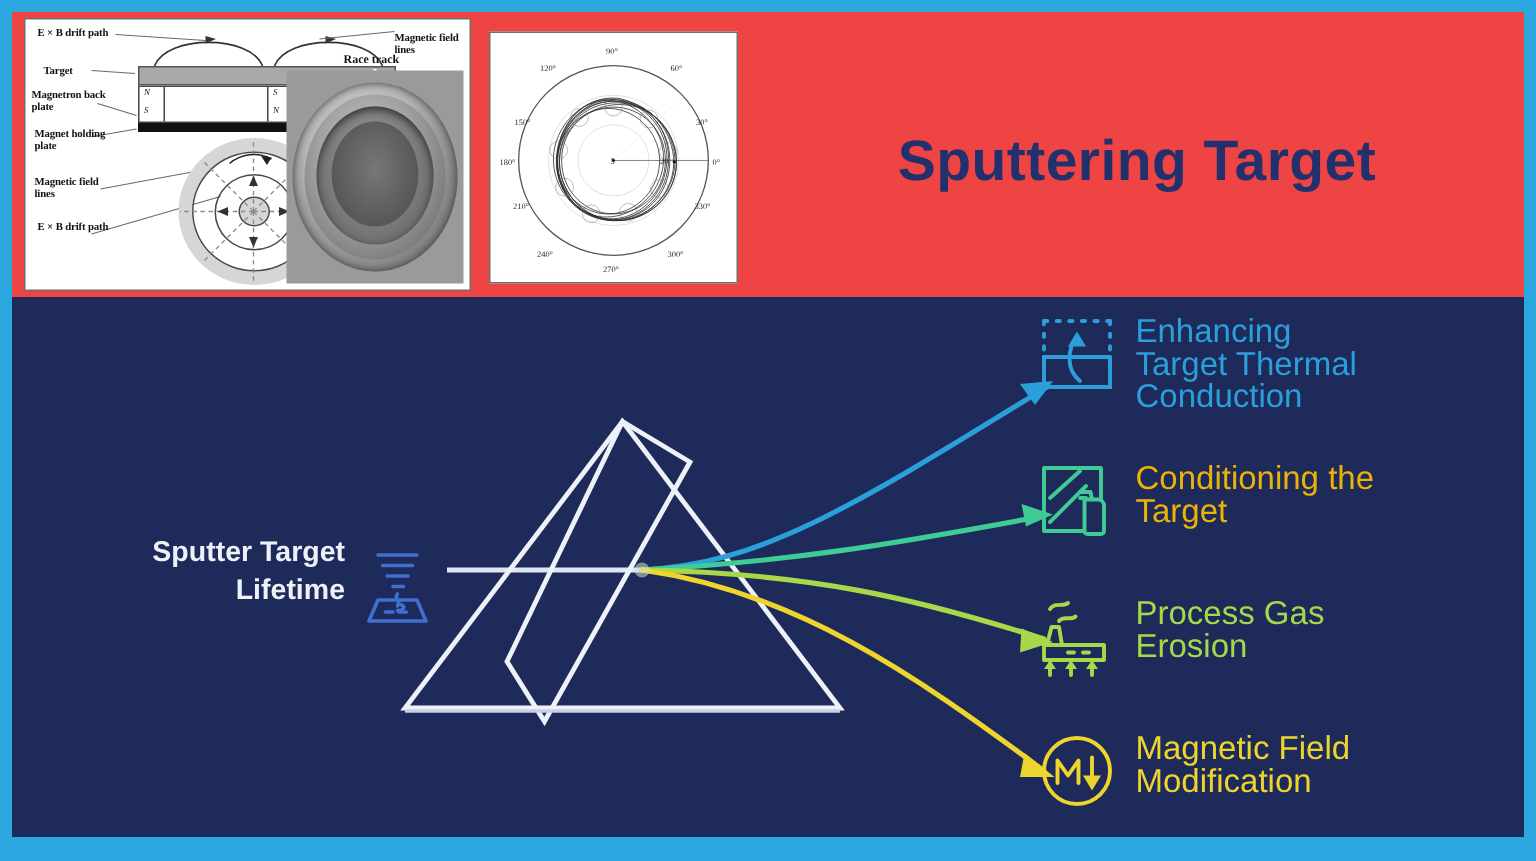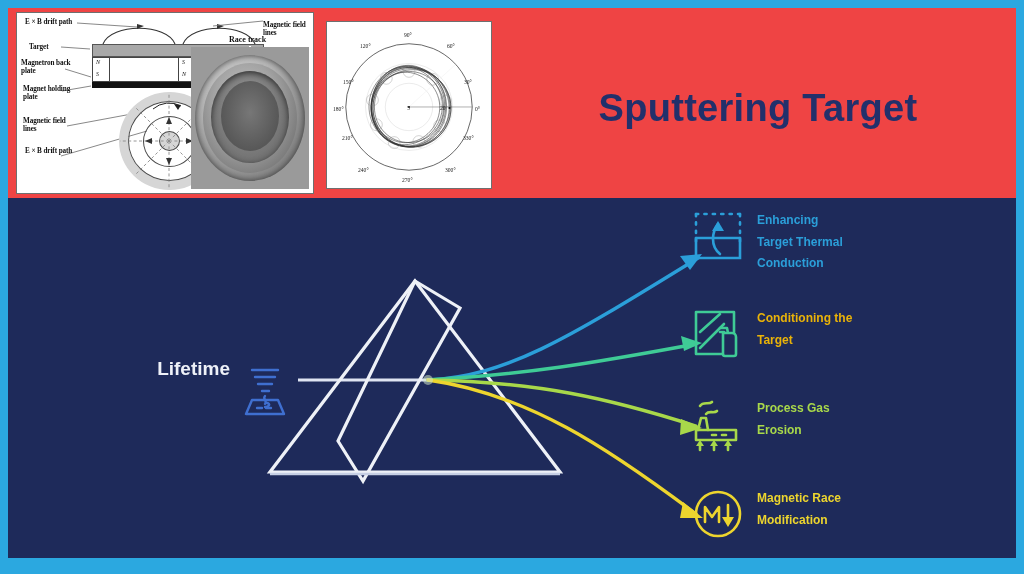--- a/index.html
+++ b/index.html
@@ -98,21 +98,21 @@
   
   #src-label{
     position:absolute;left:52px;top:158px;width:170px;text-align:right;
     color:#eef1f8;font-weight:bold;font-size:19px;line-height:25px;
   }
   #src-icon{position:absolute;left:226px;top:162px;width:62px;height:62px;}
 
   
   .item{position:absolute;display:flex;align-items:flex-start;}
   .item .ico{width:56px;height:56px;flex:0 0 56px;margin-right:11px;}
-  .item .txt{font-weight:bold;font-size:12px;line-height:21.5px;padding-top:2px;}
+  .item .txt{font-weight:normal;font-size:22px;line-height:21.5px;padding-top:2px;}
   #item-0{left:682px;top:10px;}
   #item-1{left:682px;top:108px;}
   #item-2{left:682px;top:198px;}
   #item-3{left:682px;top:288px;}
 </style>
 </head>
 <body>
 
 <div id="frame">
 
@@ -272,20 +272,21 @@
         <polygon points="694,56 672,58 682,72" fill="#2b9fd9"></polygon>
         <polygon points="694,145 673,138 676,153" fill="#3fcb96"></polygon>
         <polygon points="694,230 673,221 672,237" fill="#a8d84a"></polygon>
         <polygon points="695,320 675,304 672,320" fill="#edd52e"></polygon>
       </g>
 
       <circle cx="420" cy="182" r="5" fill="#cfe4c9" opacity="0.55"></circle>
     </svg>
 
     <div id="src-label">
+      <div>Sputter Target</div>
       <div>Lifetime</div>
     </div>
 
     <svg id="src-icon" viewBox="0 0 62 62">
       <g stroke="#3f6fd0" stroke-width="2.4" fill="none" stroke-linecap="round">
         <path d="M18,10 H44"></path>
         <path d="M21,17 H41"></path>
         <path d="M24,24 H38"></path>
         <path d="M28,31 H35"></path>
         <path d="M31,36 c-3,3 3,5 0,8"></path>
@@ -358,18 +359,18 @@
     <div class="item" id="item-3">
       <svg class="ico" viewBox="0 0 56 56">
         <g stroke="#edd52e" stroke-width="2.6" fill="none" stroke-linecap="round" stroke-linejoin="round">
           <circle cx="28" cy="28" r="22"></circle>
           <path d="M15,36 V21 L22,31 L29,21 V36"></path>
           <path d="M38,19 V37"></path>
           <polygon points="38,41 32,31 44,31" fill="#edd52e" stroke="none"></polygon>
         </g>
       </svg>
       <div class="txt" style="color:#edd52e">
-        <div>Magnetic Race</div>
+        <div>Magnetic Field</div>
         <div>Modification</div>
       </div>
     </div>
   </div>
 </div>
 
 </body></html>

